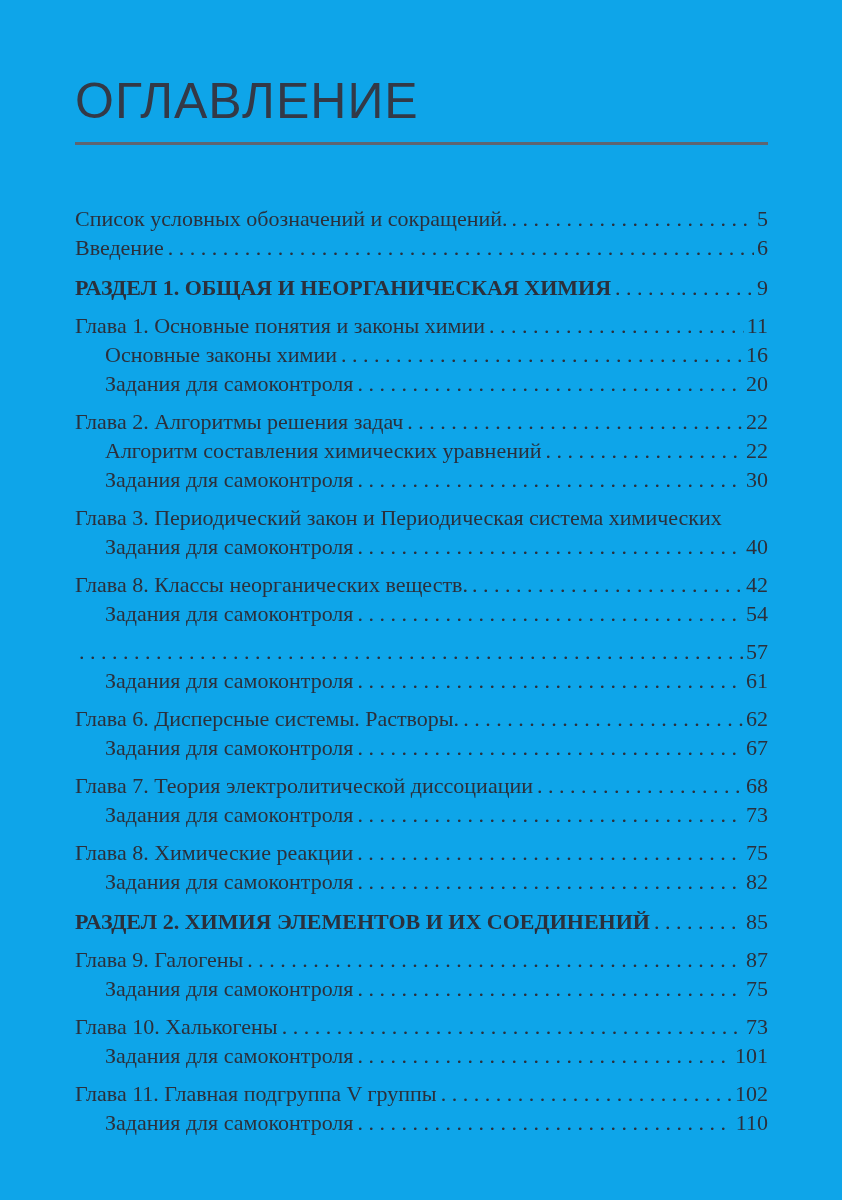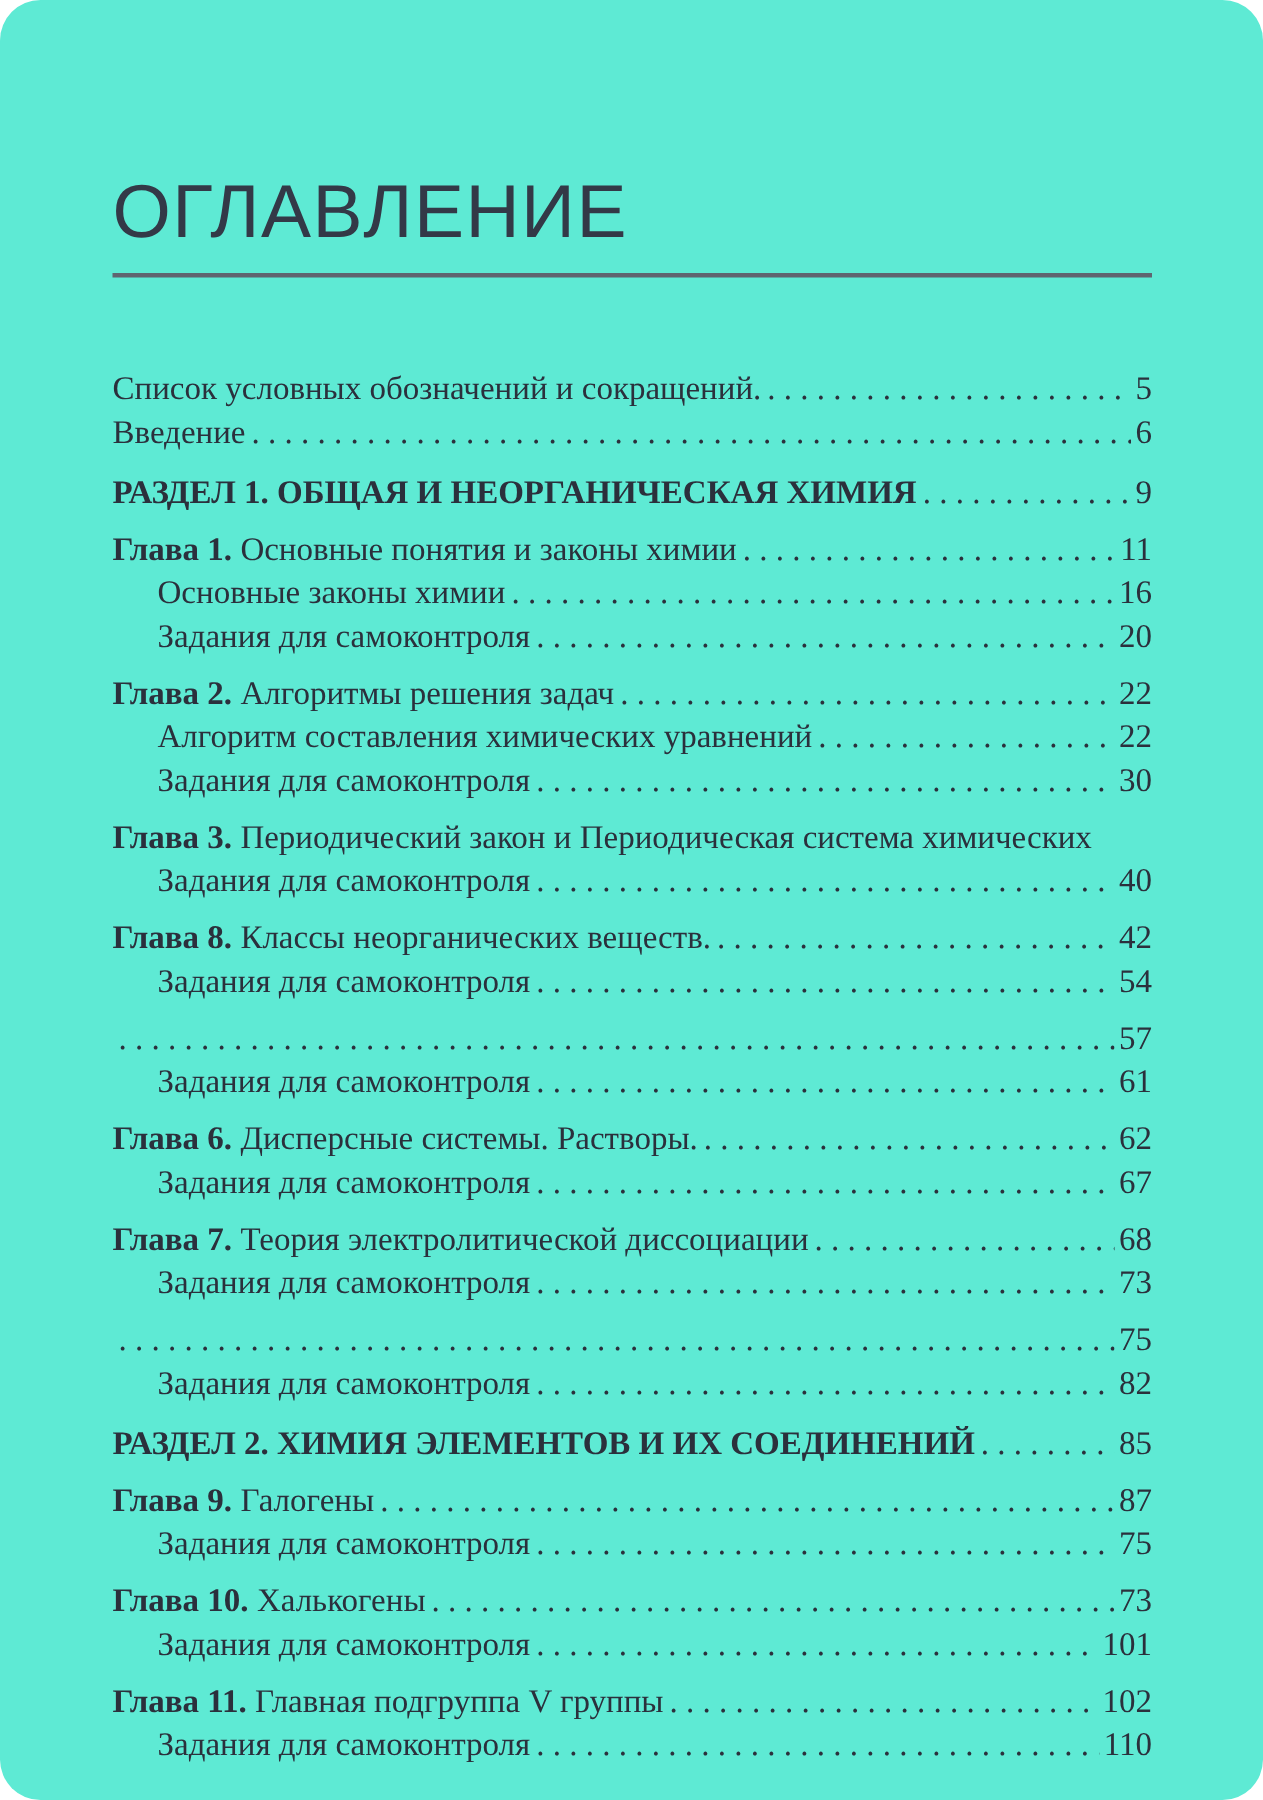--- a/index.html
+++ b/index.html
@@ -5,27 +5,26 @@
   html, body {
     margin: 0;
     padding: 0;
     background: #ffffff;
   }
   .page {
     position: relative;
     width: 842px;
     height: 1200px;
     margin: 0 auto;
-    background: #5eead4;
+    background: #0ea5e9;
     box-sizing: border-box;
-    padding: 116px 74px 0 75px;
+    padding: 76px 74px 0 75px;
     overflow: hidden;
     font-family: "Liberation Serif", "DejaVu Serif", serif;
     color: #2b303c;
-    border-radius: 27px;
   }
   .doc-title {
     margin: 0;
     font-family: "Liberation Sans", "DejaVu Sans", sans-serif;
     font-weight: 300;
     font-size: 50px;
     line-height: 1.0;
     letter-spacing: 1px;
     color: #333947;
   }
@@ -43,21 +42,21 @@
   .entry { margin: 0; }
   .entry .row {
     display: flex;
     align-items: center;
   }
   .entry.sub .row { padding-left: 30px; }
   .entry.chapter, .entry.chapter2 { margin-top: 9px; }
   .entry.section { margin-top: 11px; font-weight: bold; }
   .entry .label { white-space: nowrap; }
   .entry .label-wrap { white-space: normal; }
-  .bold-prefix { font-weight: bold; }
+  .bold-prefix { font-weight: normal; }
   .leader {
     flex: 1 1 14px;
     min-width: 14px;
     overflow: hidden;
     white-space: nowrap;
     margin: 0 3px 0 4px;
     font-weight: normal;
   }
   .leader::after {
     content: ". . . . . . . . . . . . . . . . . . . . . . . . . . . . . . . . . . . . . . . . . . . . . . . . . . . . . . . . . . . . . . . . . . . . . . . . . . . . . . . . . . . . . . . . . . . . . . . . . . . . . . . .";
@@ -200,20 +199,21 @@
       </div>
       <div class="entry sub">
         <div class="row">
           <span class="label">Задания для самоконтроля</span>
           <span class="leader"></span>
           <span class="page-num">73</span>
         </div>
       </div>
       <div class="entry chapter">
         <div class="row">
+          <span class="label"><span class="bold-prefix">Глава 8.</span> Химические реакции</span>
           <span class="leader"></span>
           <span class="page-num">75</span>
         </div>
       </div>
       <div class="entry sub">
         <div class="row">
           <span class="label">Задания для самоконтроля</span>
           <span class="leader"></span>
           <span class="page-num">82</span>
         </div>

